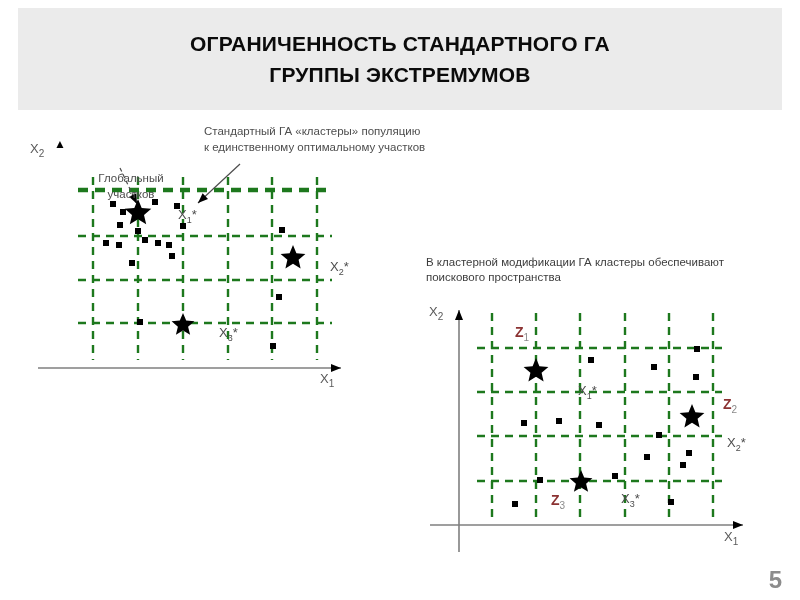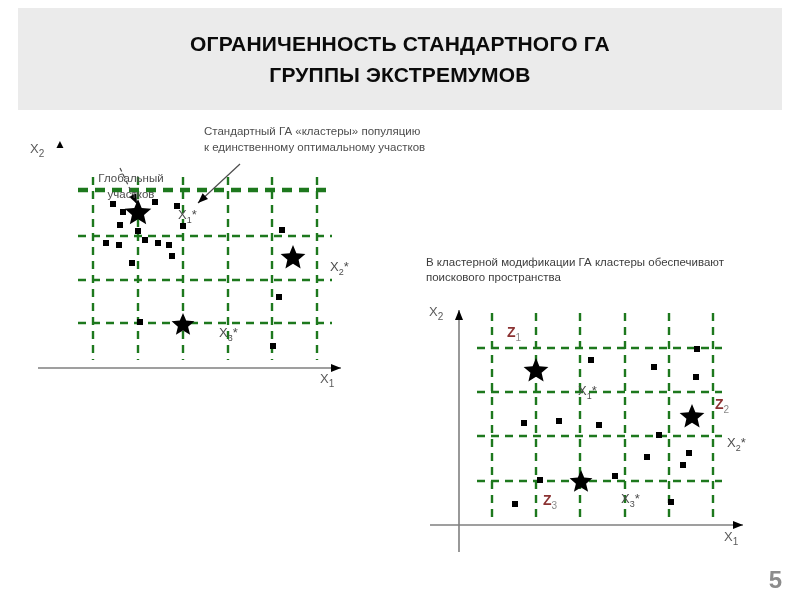--- a/index.html
+++ b/index.html
@@ -32,21 +32,21 @@
 
   .callout{font-size:11.5px;color:var(--annotation-gray);line-height:16px;}
   .callout-global{left:57px;top:8px;width:92px;text-align:center;margin-top:44px;}
   .callout-standard{left:176px;top:5px;text-align:left;}
 
   .caption{position:absolute;left:426px;top:255px;width:350px;
     font-size:11.5px;color:#3d3d3d;line-height:15px;}
 
   .star-label{font-size:13px;color:#4d4d4d;margin-left:26px;}
   .star-label sub{font-size:9px;}
-  .cluster-label{font-size:14px;color:var(--cluster-maroon);font-weight:bold;}
+  .cluster-label{font-size:14px;color:var(--cluster-maroon);font-weight:bold;margin-left:8px;}
   .cluster-label sub{font-size:10px;color:#8a8a8a;font-weight:normal;}
 
   .page-number{position:absolute;right:18px;bottom:6px;font-size:24px;
     font-weight:bold;color:#8c8c8c;}
 </style>
 </head>
 <body>
 
 <div class="slide">
 

